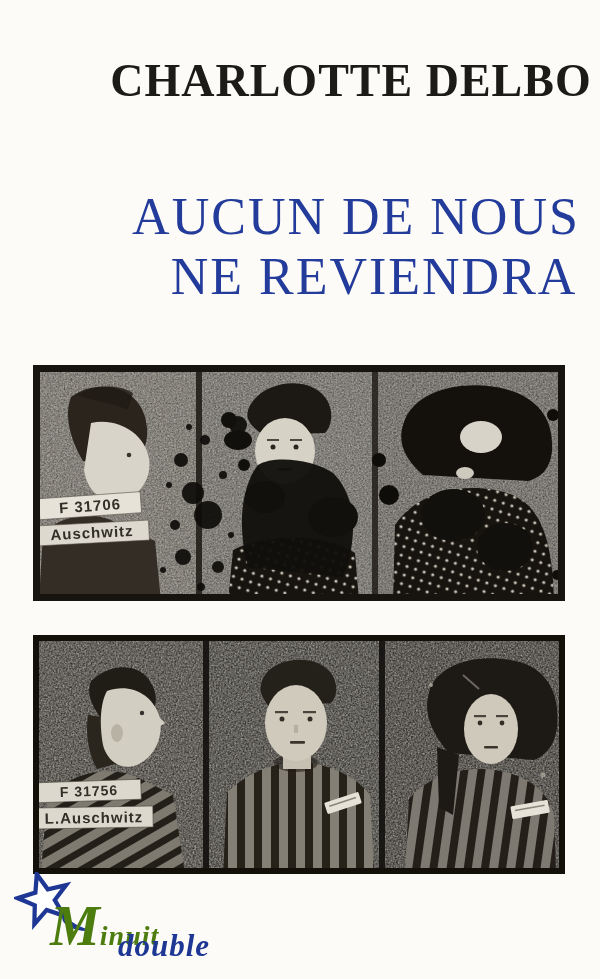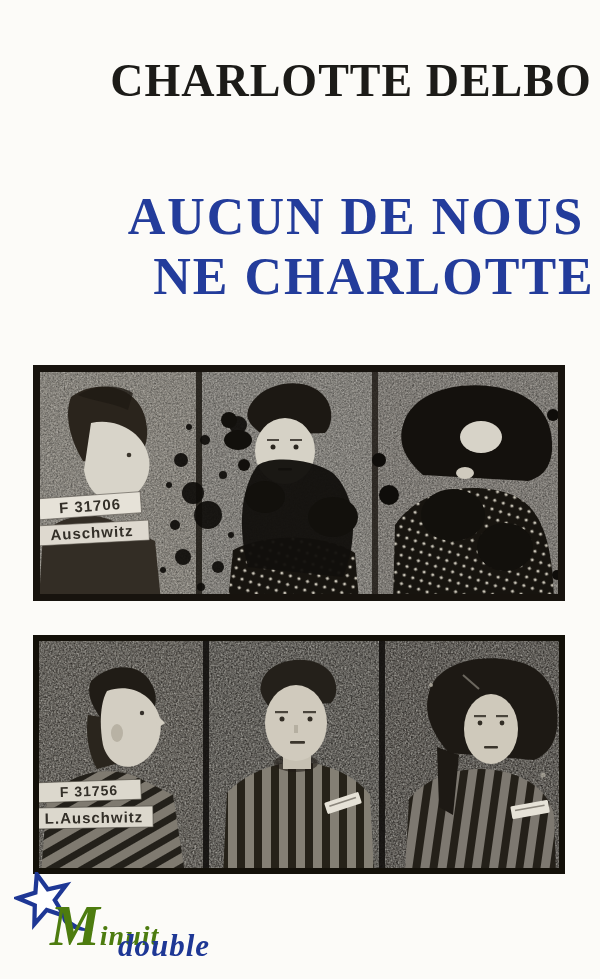--- a/index.html
+++ b/index.html
@@ -14,21 +14,21 @@
     position:absolute;top:58px;left:351px;transform:translateX(-50%);
     font-size:46px;font-weight:bold;letter-spacing:1px;line-height:1;
     color:#1c1b18;white-space:nowrap;
   }
   .series{
     position:absolute;top:133px;left:399px;transform:translateX(-50%);
     font-size:29px;font-weight:bold;letter-spacing:1px;line-height:1;
     color:#233c9b;white-space:nowrap;
   }
   .title-line{
-    font-size:52px;font-weight:bold;letter-spacing:2px;line-height:1;
+    font-size:52px;font-weight:normal;letter-spacing:2px;line-height:1;
     color:#233c9b;white-space:nowrap;position:absolute;transform:translateX(-50%);
   }
   .title1{top:191px;left:356px;}
   .title2{top:251px;left:374px;}
 
   figure{margin:0;}
   .strip{position:absolute;left:33px;width:532px;}
   .strip svg{display:block;width:100%;height:100%;}
   .strip1{top:365px;height:236px;}
   .strip2{top:635px;height:239px;}
@@ -51,21 +51,21 @@
     fill:#332f28;letter-spacing:1px;
   }
 </style>
 </head>
 <body>
 
 <div class="cover">
 
   <div class="author">CHARLOTTE DELBO</div>
   <div class="title-line title1">AUCUN DE NOUS</div>
-  <div class="title-line title2">NE CHARLOTTE</div>
+  <div class="title-line title2">NE REVIENDRA</div>
 
   <figure class="strip strip1">
     <svg viewBox="0 0 532 236" preserveAspectRatio="none">
       <defs>
         <filter id="gd1" x="0" y="0" width="100%" height="100%">
           <feTurbulence type="fractalNoise" baseFrequency="0.55" numOctaves="3" seed="7" stitchTiles="stitch"></feTurbulence>
           <feColorMatrix type="matrix" values="0 0 0 0 0  0 0 0 0 0  0 0 0 0 0  0.9 0.9 0.9 0 -1.0"></feColorMatrix>
         </filter>
         <filter id="gl1" x="0" y="0" width="100%" height="100%">
           <feTurbulence type="fractalNoise" baseFrequency="0.7" numOctaves="2" seed="11" stitchTiles="stitch"></feTurbulence>

